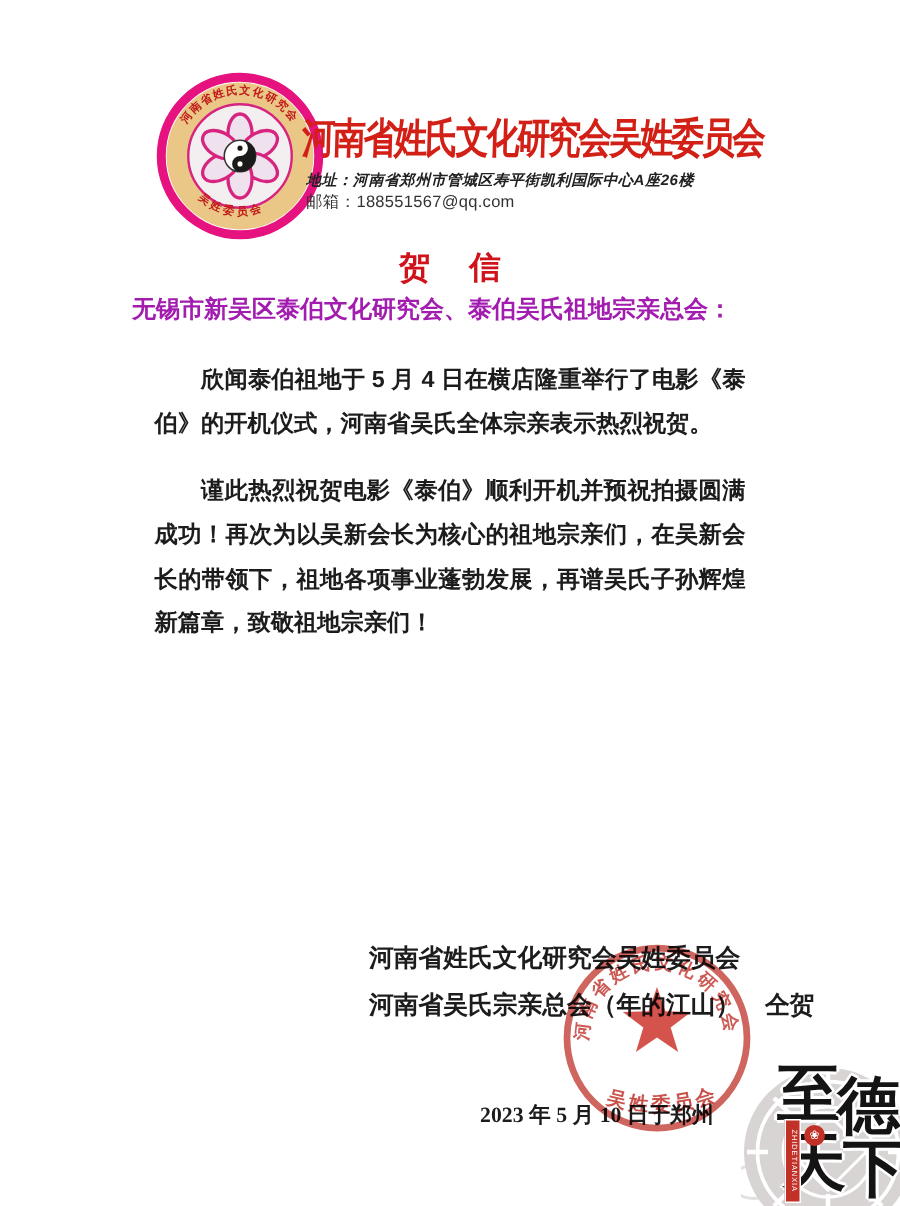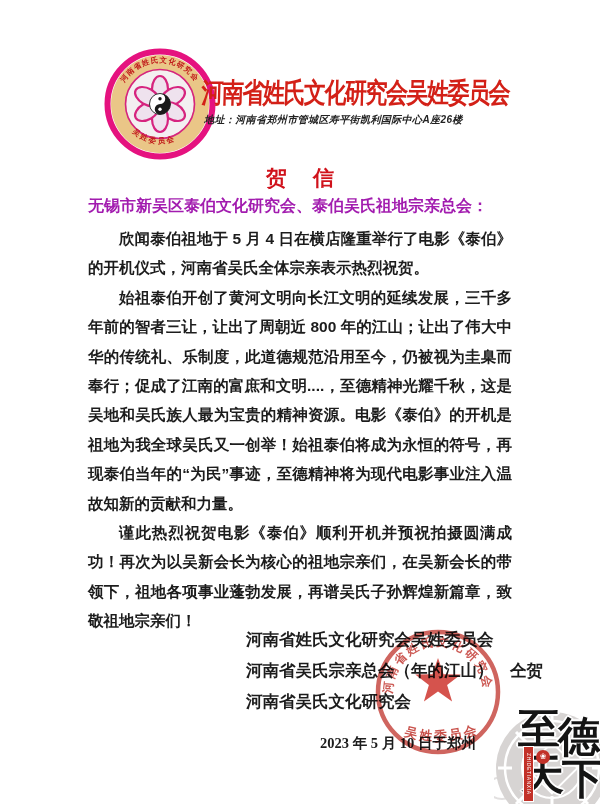--- a/index.html
+++ b/index.html
@@ -29,21 +29,21 @@
   }
   .salutation{
     position:absolute;left:88px;top:196px;font-size:16px;font-weight:600;
     white-space:nowrap;color:#a21caf;
   }
   .body-text{
     position:absolute;left:88px;top:224px;width:424px;
     font-size:15.5px;line-height:29.4px;font-weight:600;color:#1c1c1c;
     text-align:justify;
   }
-  .body-text p{margin:0;text-indent:2em;}
+  .body-text p{margin:15px;text-indent:2em;}
   .signatures{
     position:absolute;left:246px;top:624px;font-size:16.5px;font-weight:600;
     line-height:30.8px;color:#1c1c1c;white-space:nowrap;z-index:2;
   }
   .date-place{
     position:absolute;left:320px;top:734px;font-size:14.5px;font-weight:600;
     font-family:"Liberation Serif",serif;color:#1c1c1c;z-index:2;white-space:nowrap;
   }
   
   .seal{position:absolute;left:368px;top:620px;z-index:3;mix-blend-mode:multiply;opacity:.92;}
@@ -96,35 +96,34 @@
     <g>
       <circle cx="57" cy="57" r="10.5" fill="#ffffff" stroke="#333" stroke-width="1"></circle>
       <path d="M57,46.5 a10.5,10.5 0 0 1 0,21 a5.25,5.25 0 0 1 0,-10.5 a5.25,5.25 0 0 0 0,-10.5 Z" fill="#1a1a1a"></path>
       <circle cx="57" cy="51.75" r="1.7" fill="#1a1a1a"></circle>
       <circle cx="57" cy="62.25" r="1.7" fill="#ffffff"></circle>
     </g>
   </svg>
 
   <div class="org-title">河南省姓氏文化研究会吴姓委员会</div>
   <div class="addr">地址：河南省郑州市管城区寿平街凯利国际中心A座26楼</div>
+  <div class="mail">邮箱：188551567@qq.com</div>
 
   <div class="letter-title">贺 信</div>
 
   <div class="salutation">无锡市新吴区泰伯文化研究会、泰伯吴氏祖地宗亲总会：</div>
 
   <div class="body-text">
     <p>欣闻泰伯祖地于 5 月 4 日在横店隆重举行了电影《泰伯》的开机仪式，河南省吴氏全体宗亲表示热烈祝贺。</p>
-    <p>始祖泰伯开创了黄河文明向长江文明的延续发展，三千多年前的智者三让，让出了周朝近 800 年的江山；让出了伟大中华的传统礼、乐制度，此道德规范沿用至今，仍被视为圭臬而奉行；促成了江南的富庶和文明....，至德精神光耀千秋，这是吴地和吴氏族人最为宝贵的精神资源。电影《泰伯》的开机是祖地为我全球吴氏又一创举！始祖泰伯将成为永恒的符号，再现泰伯当年的“为民”事迹，至德精神将为现代电影事业注入温故知新的贡献和力量。</p>
     <p>谨此热烈祝贺电影《泰伯》顺利开机并预祝拍摄圆满成功！再次为以吴新会长为核心的祖地宗亲们，在吴新会长的带领下，祖地各项事业蓬勃发展，再谱吴氏子孙辉煌新篇章，致敬祖地宗亲们！</p>
   </div>
 
   <div class="signatures">
     <div>河南省姓氏文化研究会吴姓委员会</div>
     <div>河南省吴氏宗亲总会（年的江山）　仝贺</div>
-    <div>河南省吴氏文化研究会</div>
   </div>
 
   <div class="date-place">2023 年 5 月 10 日于郑州</div>
 
   <svg class="seal" width="140" height="150" viewBox="0 0 140 150">
     <circle cx="70" cy="72" r="60" fill="none" stroke="rgba(190,45,38,0.8)" stroke-width="4.5"></circle>
     <path id="sealArc" d="M 37.5,104.5 A 46,46 0 1 1 102.5,104.5" fill="none"></path>
     <text font-size="12" fill="rgba(190,45,38,0.85)" letter-spacing="2.5" font-weight="bold">
       <textPath href="#sealArc" startOffset="34">河南省姓氏文化研究会</textPath>
     </text>

